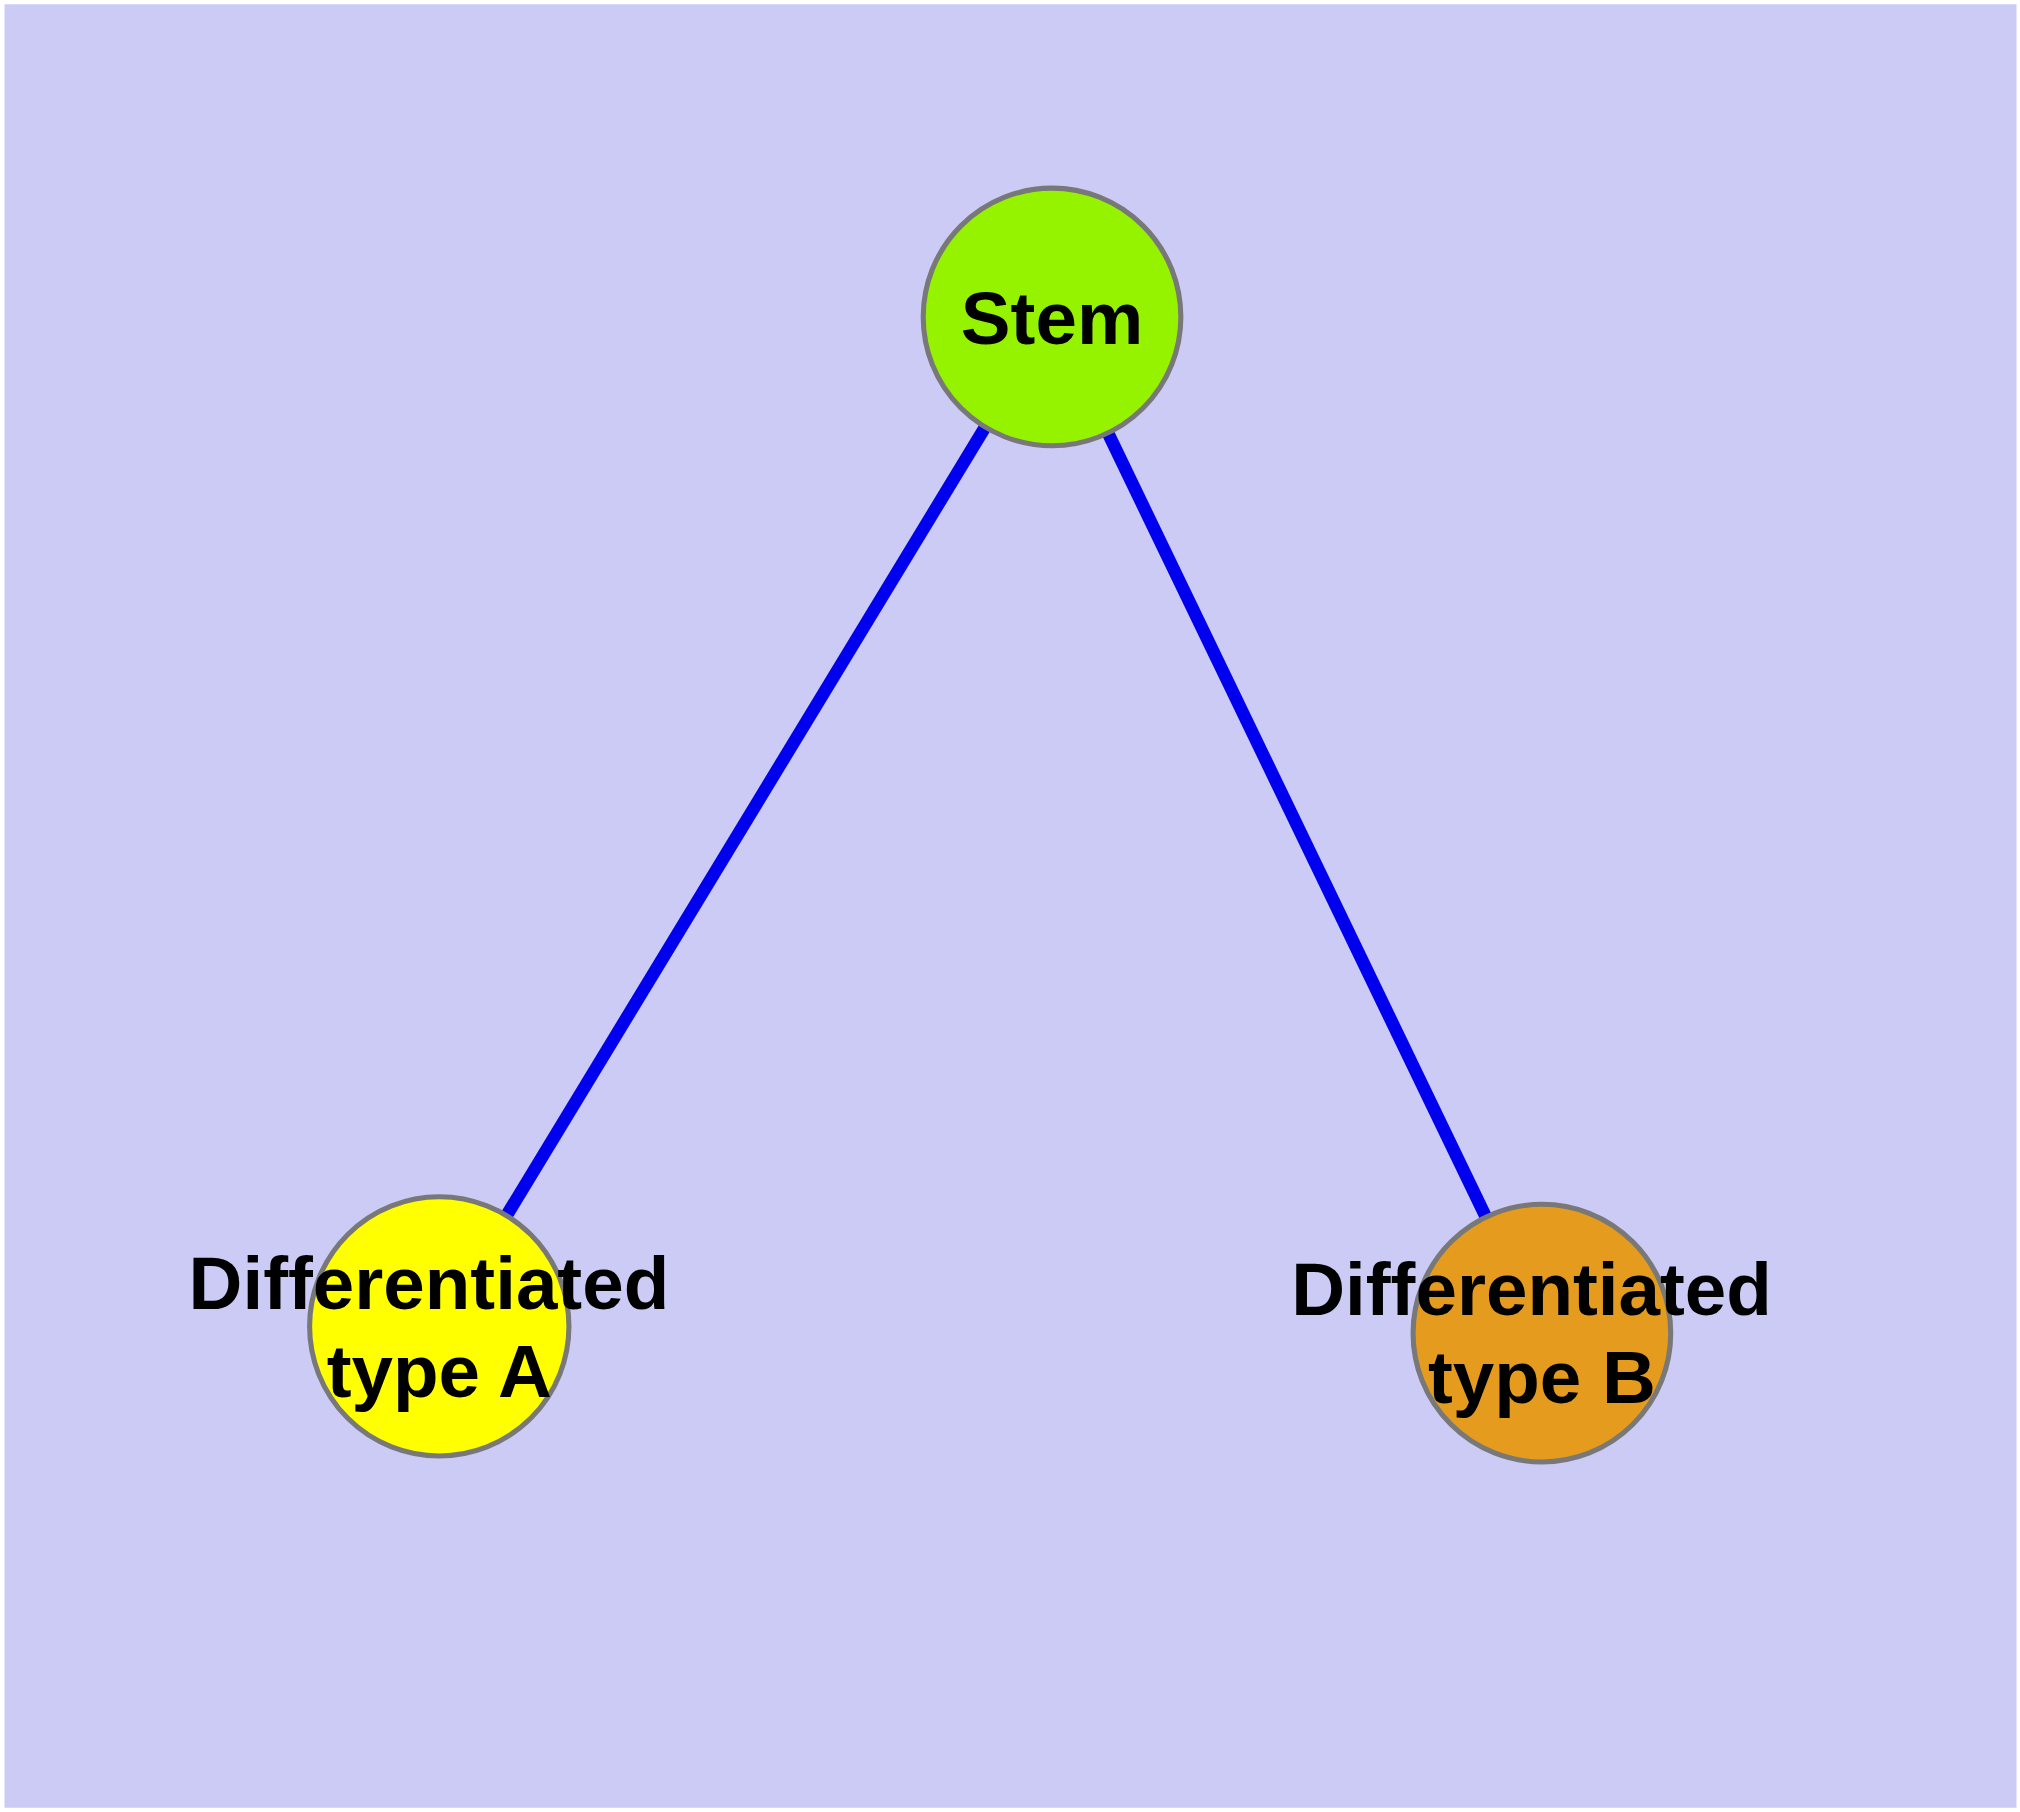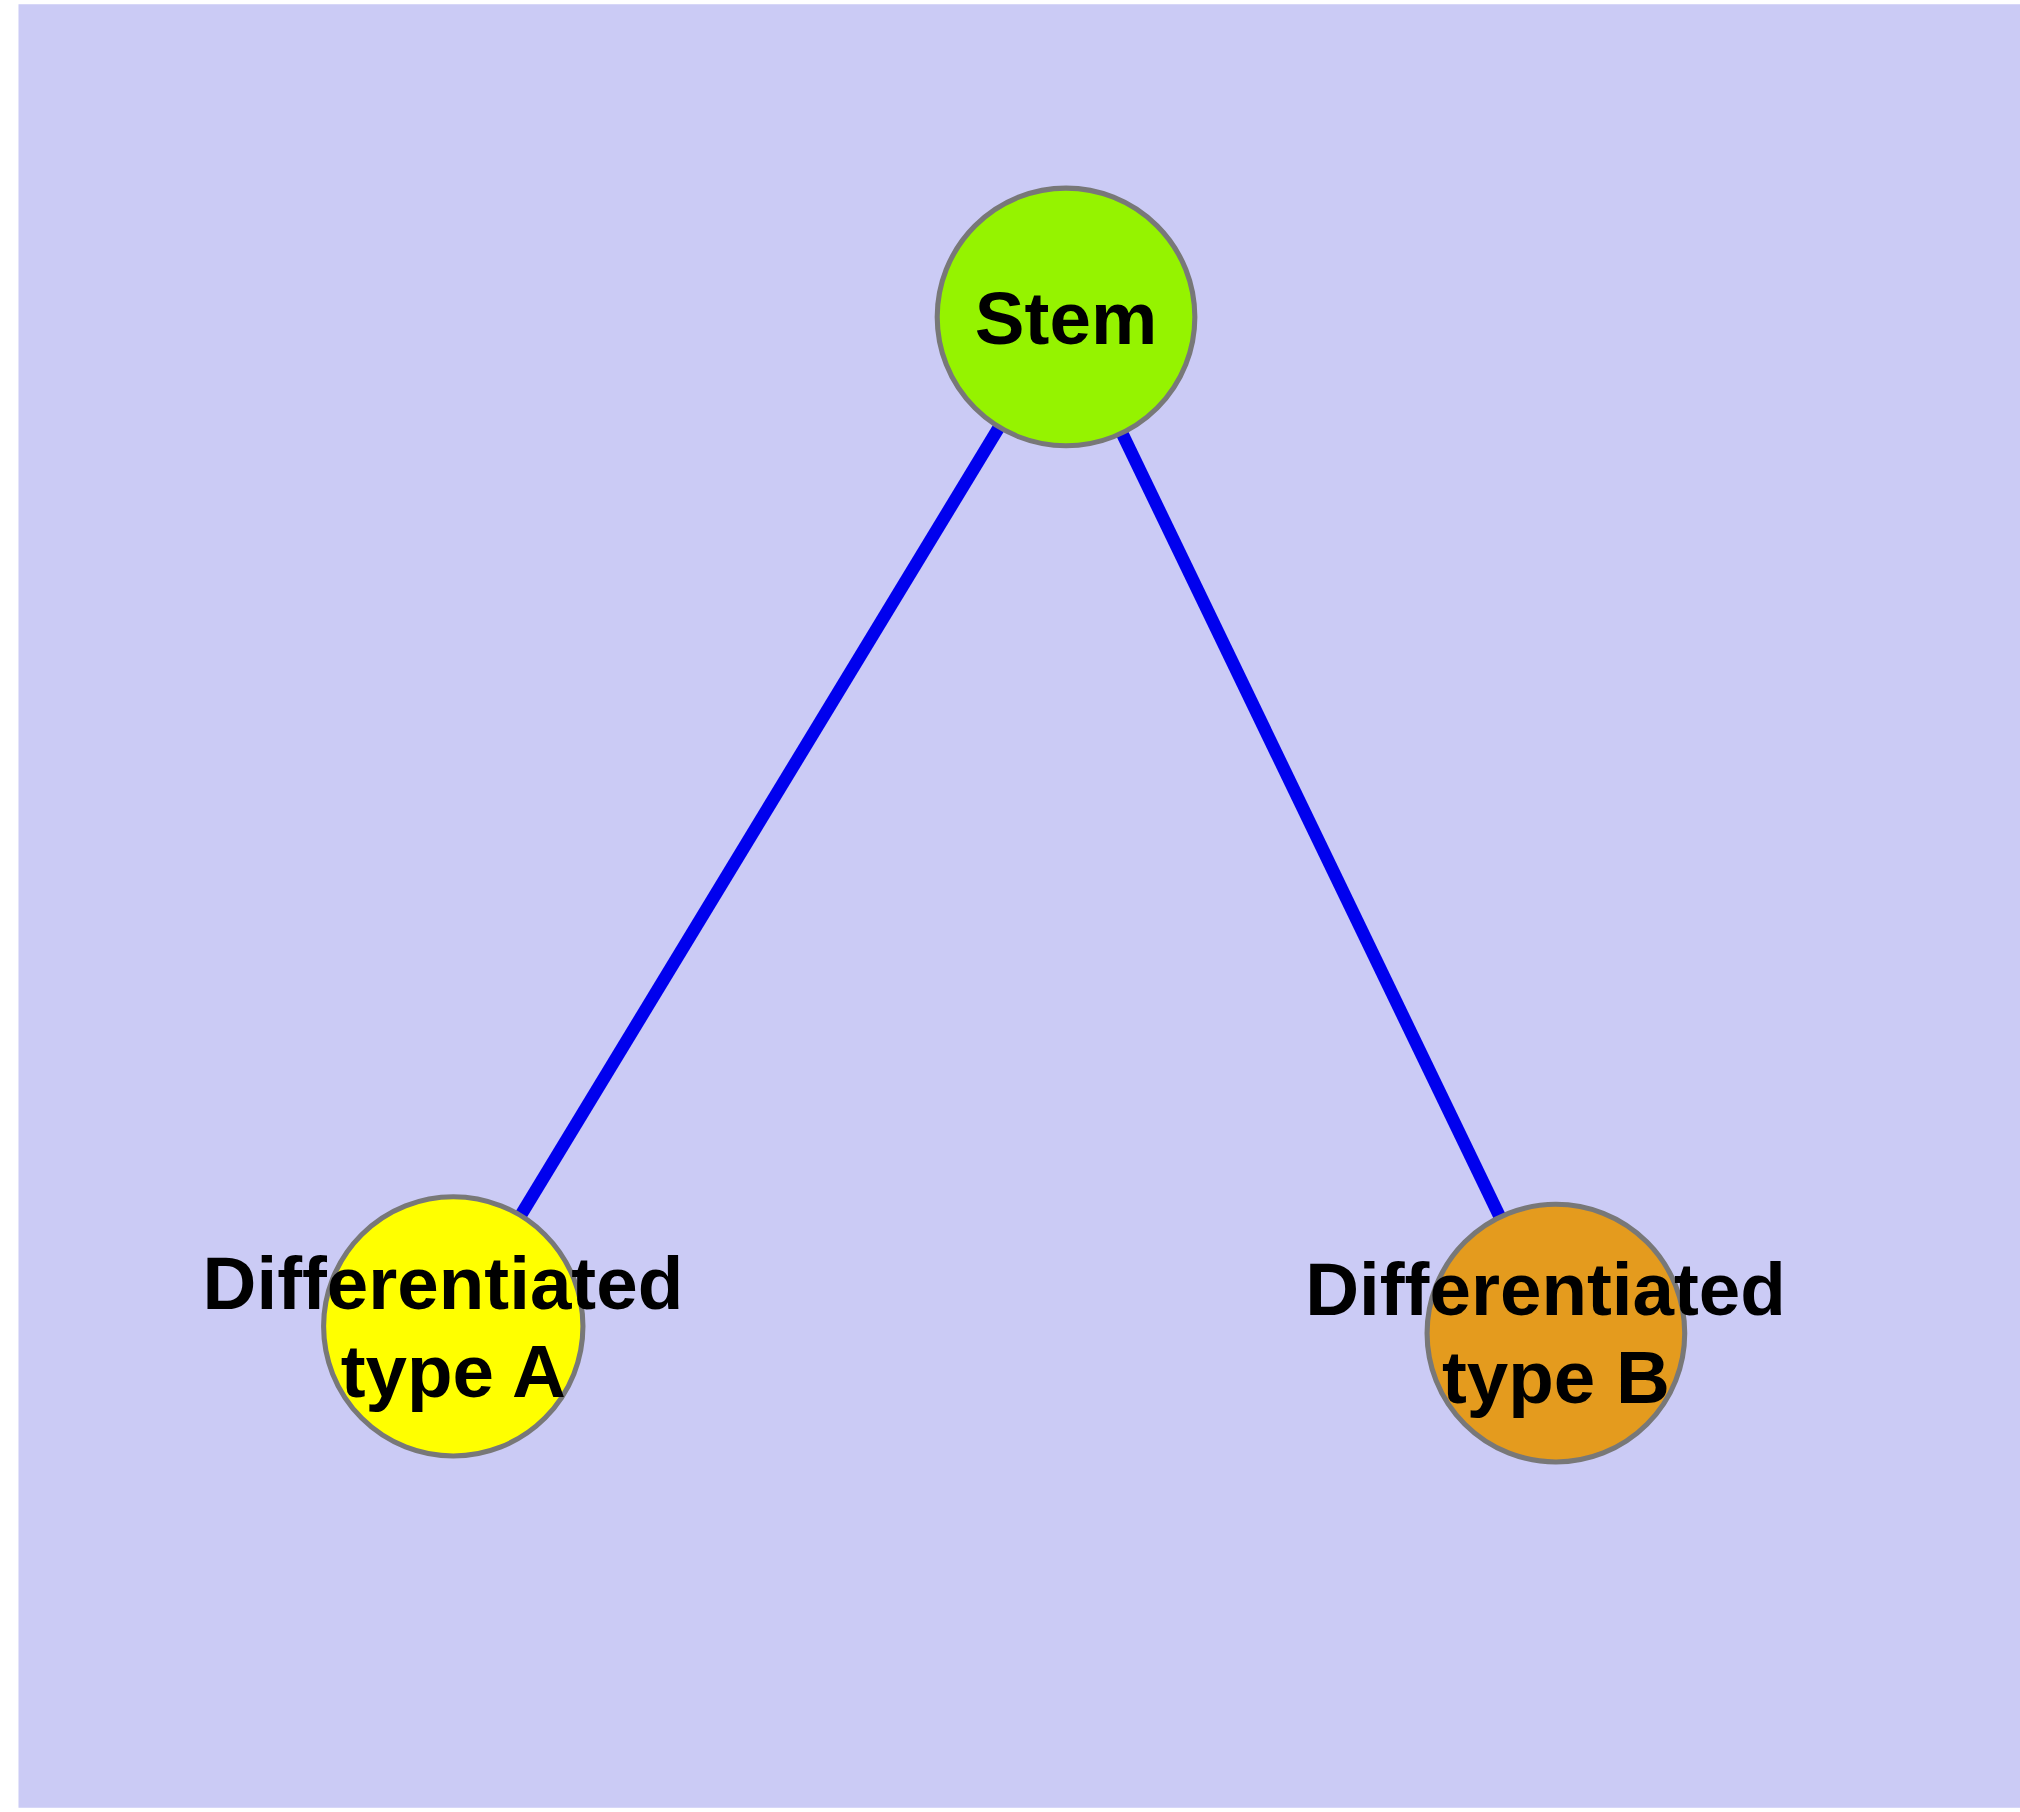--- a/index.html
+++ b/index.html
@@ -5,21 +5,20 @@
   html, body {
     margin: 0;
     padding: 0;
     background: #ffffff;
     font-family: "Liberation Sans", sans-serif;
   }
   .frame {
     width: 1778px;
     height: 1812px;
     position: relative;
-    margin-left: 14px;
   }
   svg {
     display: block;
   }
   .node-label {
     font-family: "Liberation Sans", sans-serif;
     font-weight: bold;
     text-anchor: middle;
   }
 </style>

